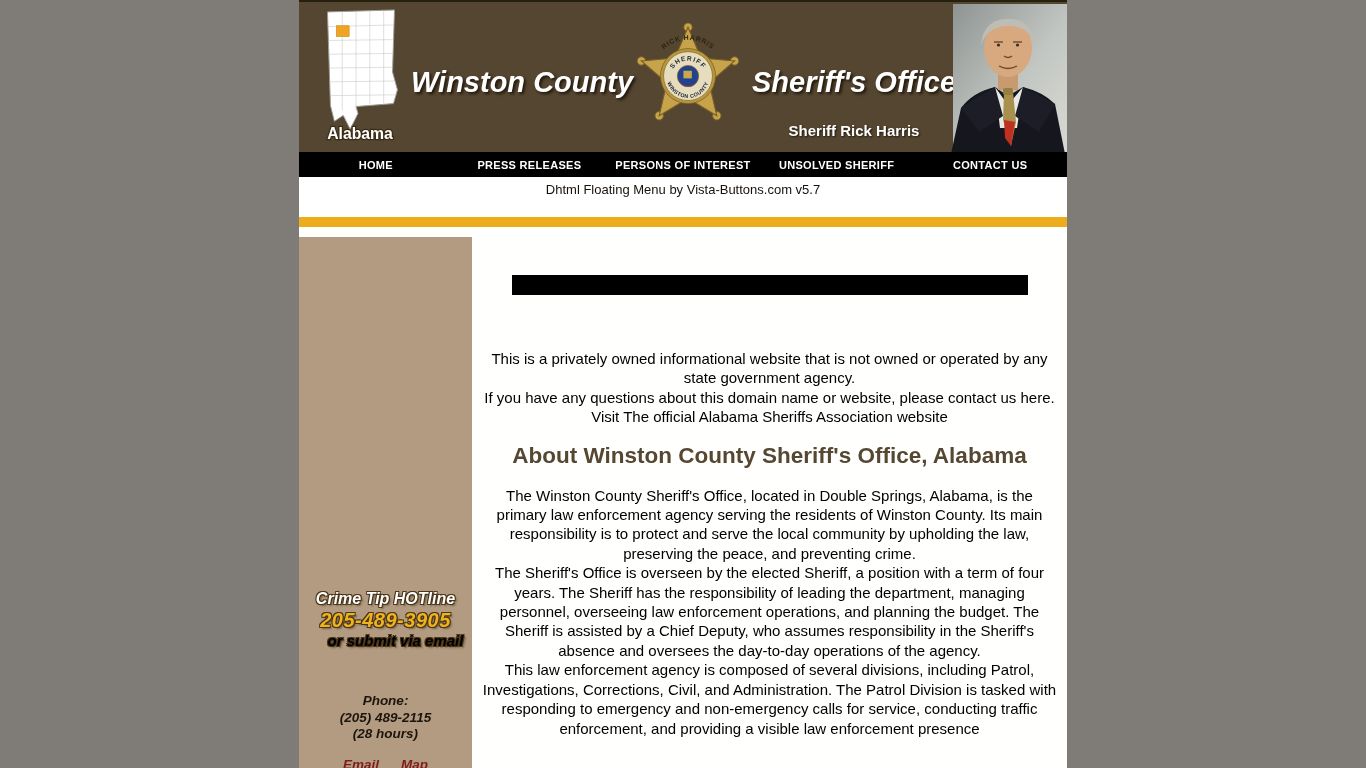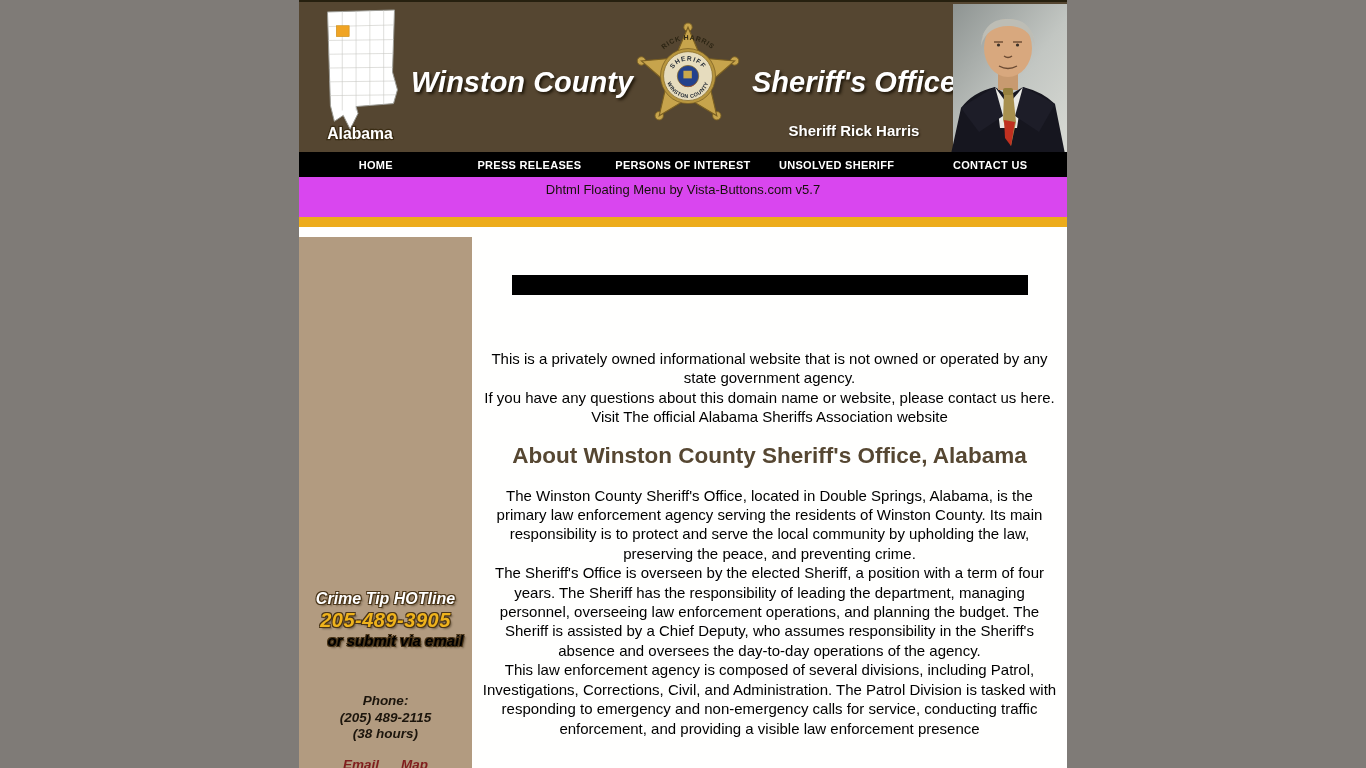--- a/index.html
+++ b/index.html
@@ -23,21 +23,21 @@
       font-size:29px;font-weight:bold;font-style:italic;text-shadow:2px 2px 3px rgba(22,15,4,.85);white-space:nowrap;}
   .subtitle{position:absolute;left:450px;top:120px;width:210px;text-align:center;color:#fff;
       font-size:15px;font-weight:bold;text-shadow:1px 1px 2px rgba(22,15,4,.85);white-space:nowrap;}
 
   
   .nav{position:absolute;top:152px;left:0;width:768px;height:25px;background:#000;display:flex;}
   .nav-item{flex:1;display:flex;align-items:center;justify-content:center;color:#fff;
       font-size:11px;font-weight:bold;letter-spacing:.3px;cursor:pointer;white-space:nowrap;}
 
   
-  .strip{position:absolute;top:177px;left:0;width:768px;height:52px;background:#d946ef;text-align:center;}
+  .strip{position:absolute;top:177px;left:0;width:768px;height:52px;background:#ffffff;text-align:center;}
   .strip span{display:inline-block;margin-top:5px;font-size:13px;color:#17110b;}
   .accent{position:absolute;top:217px;left:0;width:768px;height:10px;background:#edac1b;}
 
   
   .content{position:absolute;top:227px;left:0;width:768px;height:541px;background:#fffffe;}
   .sidebar{position:absolute;top:10px;left:0;width:173px;height:536px;background:#b29b80;font-style:italic;}
   .main{position:absolute;top:0;left:173px;width:595px;height:541px;box-sizing:border-box;
         padding:12px 10px;text-align:center;color:#000;font-size:15px;line-height:19.4px;overflow:hidden;}
 
   .redacted{width:516px;height:20px;background:#000;margin:36px auto 0;}
@@ -182,21 +182,21 @@
 
     <div class="sidebar">
       <div class="hotline">
         <div class="hotline-l1 outline">Crime Tip HOTline</div>
         <div class="hotline-num outline">205-489-3905</div>
         <div class="hotline-l3 outline">or submit via email</div>
       </div>
       <div class="phoneblock">
         <div>Phone:</div>
         <div>(205) 489-2115</div>
-        <div>(38 hours)</div>
+        <div>(28 hours)</div>
       </div>
       <div class="sblinks">
         <a>Email</a><a>Map</a>
       </div>
     </div>
 
     <div class="main">
       <div class="redacted"></div>
 
       <div class="disclaimer">

